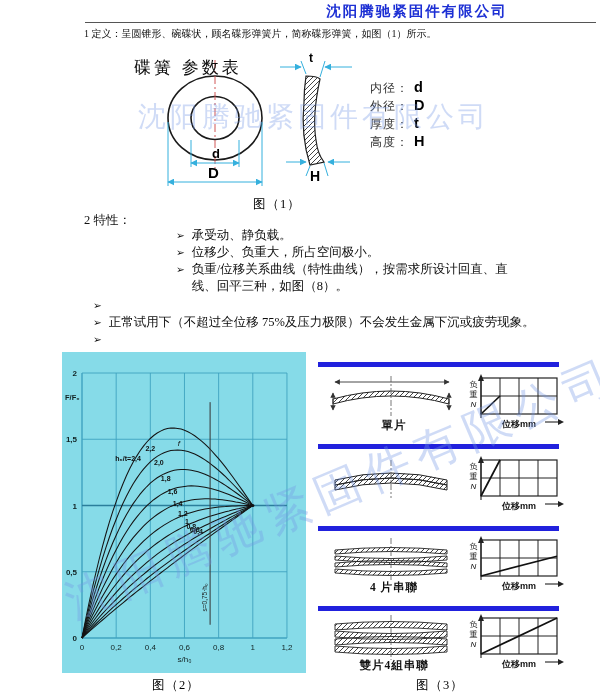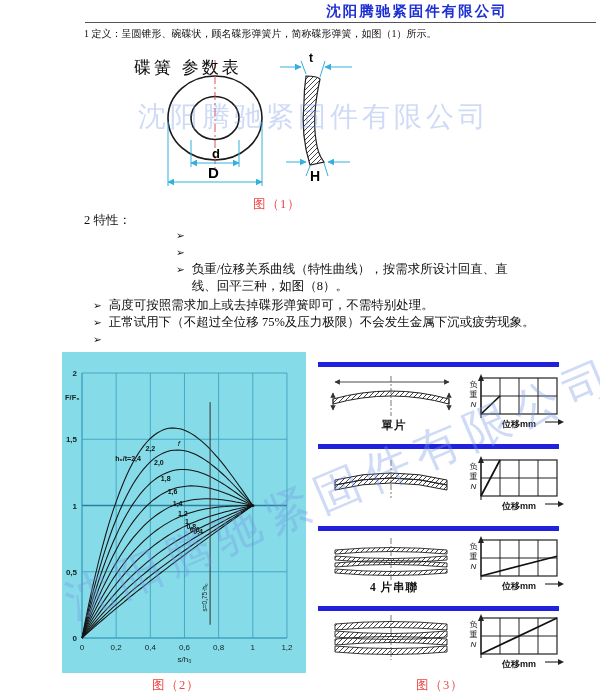--- a/index.html
+++ b/index.html
@@ -13,21 +13,21 @@
   .def{position:absolute;left:84px;top:27px;width:470px;font-size:10px;}
   
   .fig1{position:absolute;left:120px;top:50px;width:370px;height:150px;}
   .fig1-title{position:absolute;left:14px;top:6px;font-family:"Liberation Sans","DejaVu Sans",sans-serif;
               font-weight:normal;font-size:17px;letter-spacing:3px;color:#0d0d0d;}
   .fig1 svg{position:absolute;left:0;top:0;}
   .params{position:absolute;left:250px;top:28px;}
   .param-row{height:18px;white-space:nowrap;}
   .plabel{font-size:12px;color:#333;letter-spacing:1px;}
   .psym{font-family:"Liberation Sans","DejaVu Sans",sans-serif;font-weight:bold;font-size:14.5px;color:#000;margin-left:5px;}
-  .caption{position:absolute;font-size:12.5px;color:#ef4444;letter-spacing:1px;}
+  .caption{position:absolute;font-size:12.5px;color:#000000;letter-spacing:1px;}
   .cap1{left:253px;top:196px;}
   .cap2{left:152px;top:677px;}
   .cap3{left:416px;top:677px;text-align:center;}
   
   .sec-heading{position:absolute;left:84px;top:212px;font-size:12.5px;}
   .bullets{position:absolute;left:0;top:227px;width:600px;}
   .groupA{margin-left:176px;width:348px;}
   .groupB{margin-left:93px;width:450px;margin-top:3px;}
   .bullet{display:flex;font-size:12.5px;line-height:16.5px;color:#0d0d0d;}
   .bullet .mk{font-family:"DejaVu Sans",sans-serif;font-size:10.5px;margin-right:7px;line-height:17px;}
@@ -89,41 +89,48 @@
       <line x1="205" y1="17" x2="232" y2="17" stroke="#35b0dd" stroke-width="1" marker-start="url(#arrC)"></line>
       <text x="189" y="12" font-size="12" font-weight="bold" fill="#000">t</text>
 
       <line x1="190" y1="116" x2="186" y2="126" stroke="#35b0dd" stroke-width="1"></line>
       <line x1="204" y1="113" x2="208" y2="126" stroke="#35b0dd" stroke-width="1"></line>
       <line x1="166" y1="112" x2="186" y2="112" stroke="#35b0dd" stroke-width="1" marker-end="url(#arrC)"></line>
       <line x1="208" y1="112" x2="230" y2="112" stroke="#35b0dd" stroke-width="1" marker-start="url(#arrC)"></line>
       <text x="190" y="131" font-size="14" font-weight="bold" fill="#000">H</text>
     </svg>
     <div class="fig1-title">碟簧 参数表</div>
+    <div class="params">
+      <div class="param-row"><span class="plabel">内径：</span><span class="psym">d</span></div>
+      <div class="param-row"><span class="plabel">外径：</span><span class="psym">D</span></div>
+      <div class="param-row"><span class="plabel">厚度：</span><span class="psym">t</span></div>
+      <div class="param-row"><span class="plabel">高度：</span><span class="psym">H</span></div>
+    </div>
   </div>
   <div class="caption cap1">图（1）</div>
 
   <div class="sec-heading">2 特性：</div>
   <div class="bullets">
     <div class="groupA">
       <div class="bullet">
           <span class="mk">➢</span>
-        </div>
-      <div class="bullet">
-          <span class="mk">➢</span>
+          <span>承受动、静负载。</span>
+        </div>
+      <div class="bullet">
+          <span class="mk">➢</span>
+          <span>位移少、负重大，所占空间极小。</span>
         </div>
       <div class="bullet">
           <span class="mk">➢</span>
           <span>负重/位移关系曲线（特性曲线），按需求所设计回直、直线、回平三种，如图（8）。</span>
         </div>
     </div>
     <div class="groupB">
       <div class="bullet">
           <span class="mk">➢</span>
-          <span>高度可按照需求加上或去掉碟形弹簧即可，不需特别处理。</span>
         </div>
       <div class="bullet">
           <span class="mk">➢</span>
           <span>正常试用下（不超过全位移 75%及压力极限）不会发生金属下沉或疲劳现象。</span>
         </div>
       <div class="bullet">
           <span class="mk">➢</span>
         </div>
     </div>
   </div>
@@ -270,20 +277,21 @@
   </div>
 
   <div class="f3row" style="top:612px">
     <svg class="stack" width="135" height="48" viewBox="0 0 135 48">
       <path d="M8,10 Q64,5 120,10 L120,16 Q64,11 8,16 Z" fill="url(#hatch1)" stroke="#222" stroke-width="0.9"></path>
       <path d="M8,17 Q64,22 120,17 L120,23 Q64,28 8,23 Z" fill="url(#hatch1)" stroke="#222" stroke-width="0.9"></path>
       <path d="M8,25 Q64,20 120,25 L120,31 Q64,26 8,31 Z" fill="url(#hatch1)" stroke="#222" stroke-width="0.9"></path>
       <path d="M8,32 Q64,37 120,32 L120,38 Q64,43 8,38 Z" fill="url(#hatch1)" stroke="#222" stroke-width="0.9"></path>
       <line x1="64" y1="1" x2="64" y2="46" stroke="#555" stroke-width="0.8" stroke-dasharray="6 2 2 2"></line>
     </svg>
+    <div class="slabel">雙片4組串聯</div>
     <svg class="mini" id="mini-3" width="100" height="58" viewBox="0 0 100 58">
         <rect x="14" y="4" width="76" height="36" fill="none" stroke="#222" stroke-width="1.2"></rect>
         <line x1="33" y1="4" x2="33" y2="40" stroke="#222" stroke-width="1"></line>
         <line x1="52" y1="4" x2="52" y2="40" stroke="#222" stroke-width="1"></line>
         <line x1="71" y1="4" x2="71" y2="40" stroke="#222" stroke-width="1"></line>
         <line x1="14" y1="22" x2="90" y2="22" stroke="#222" stroke-width="1"></line>
         <line x1="14" y1="44" x2="14" y2="2" stroke="#222" stroke-width="1.1"></line>
         <polygon points="11,7 14,0 17,7" fill="#222"></polygon>
         <text x="6.5" y="13" text-anchor="middle" font-size="8" fill="#111" font-style="normal" font-family="&quot;Liberation Serif&quot;,serif">负</text>
         <text x="6.5" y="23" text-anchor="middle" font-size="8" fill="#111" font-style="normal" font-family="&quot;Liberation Serif&quot;,serif">重</text>

